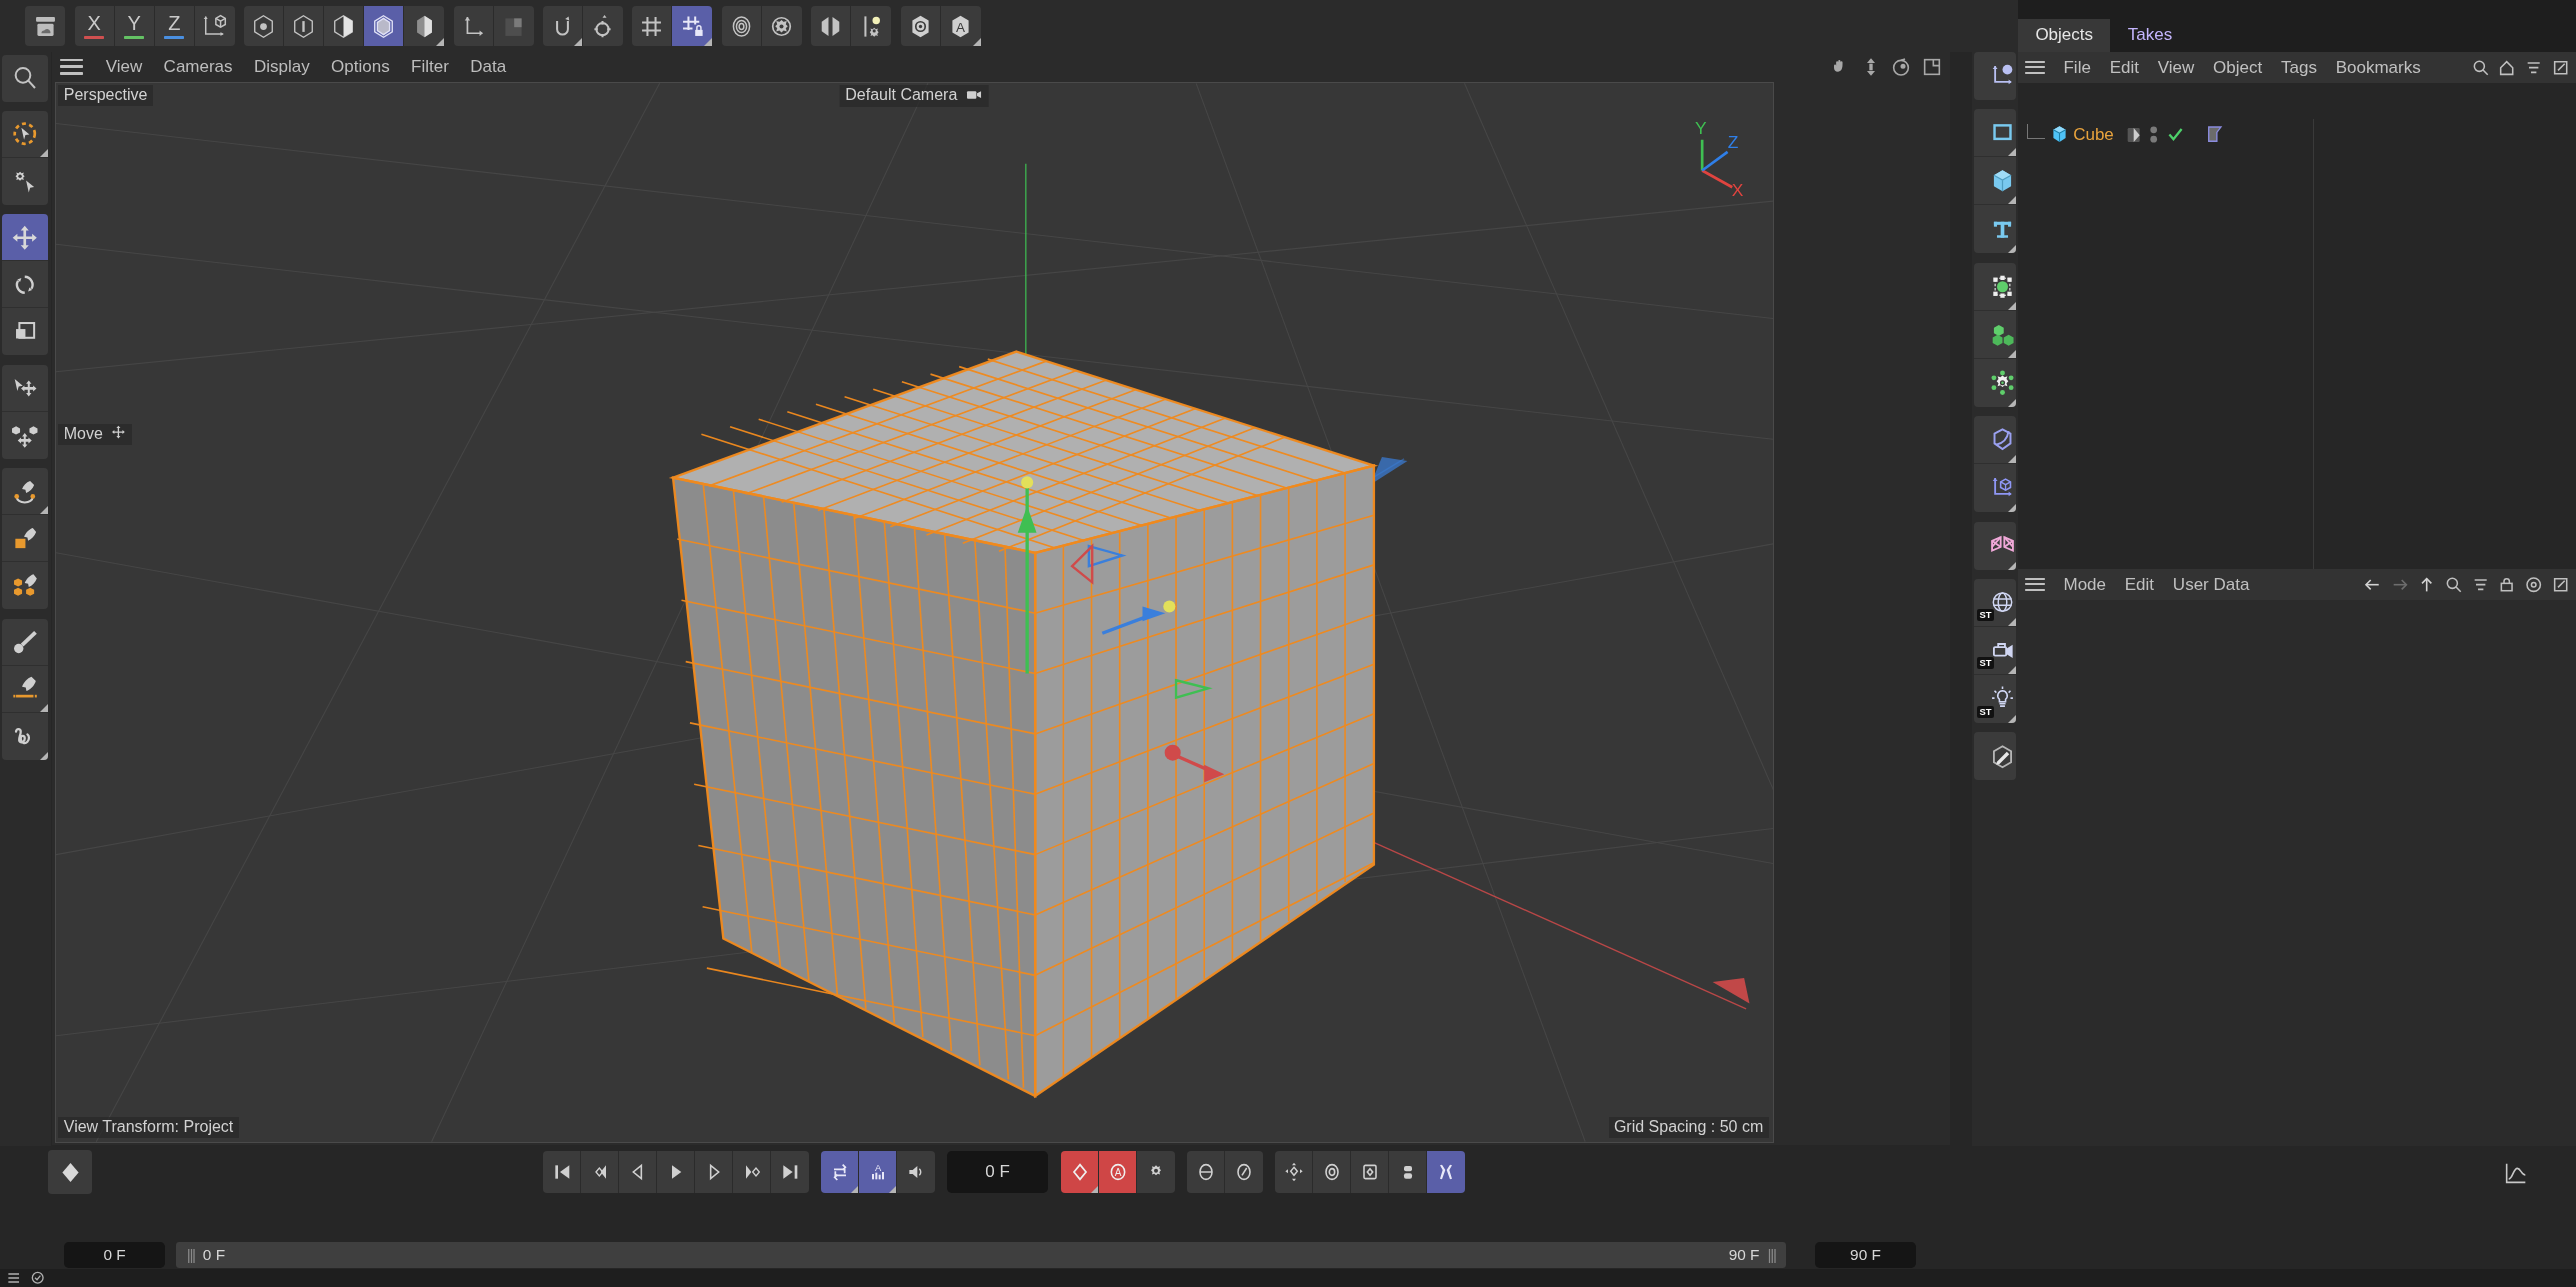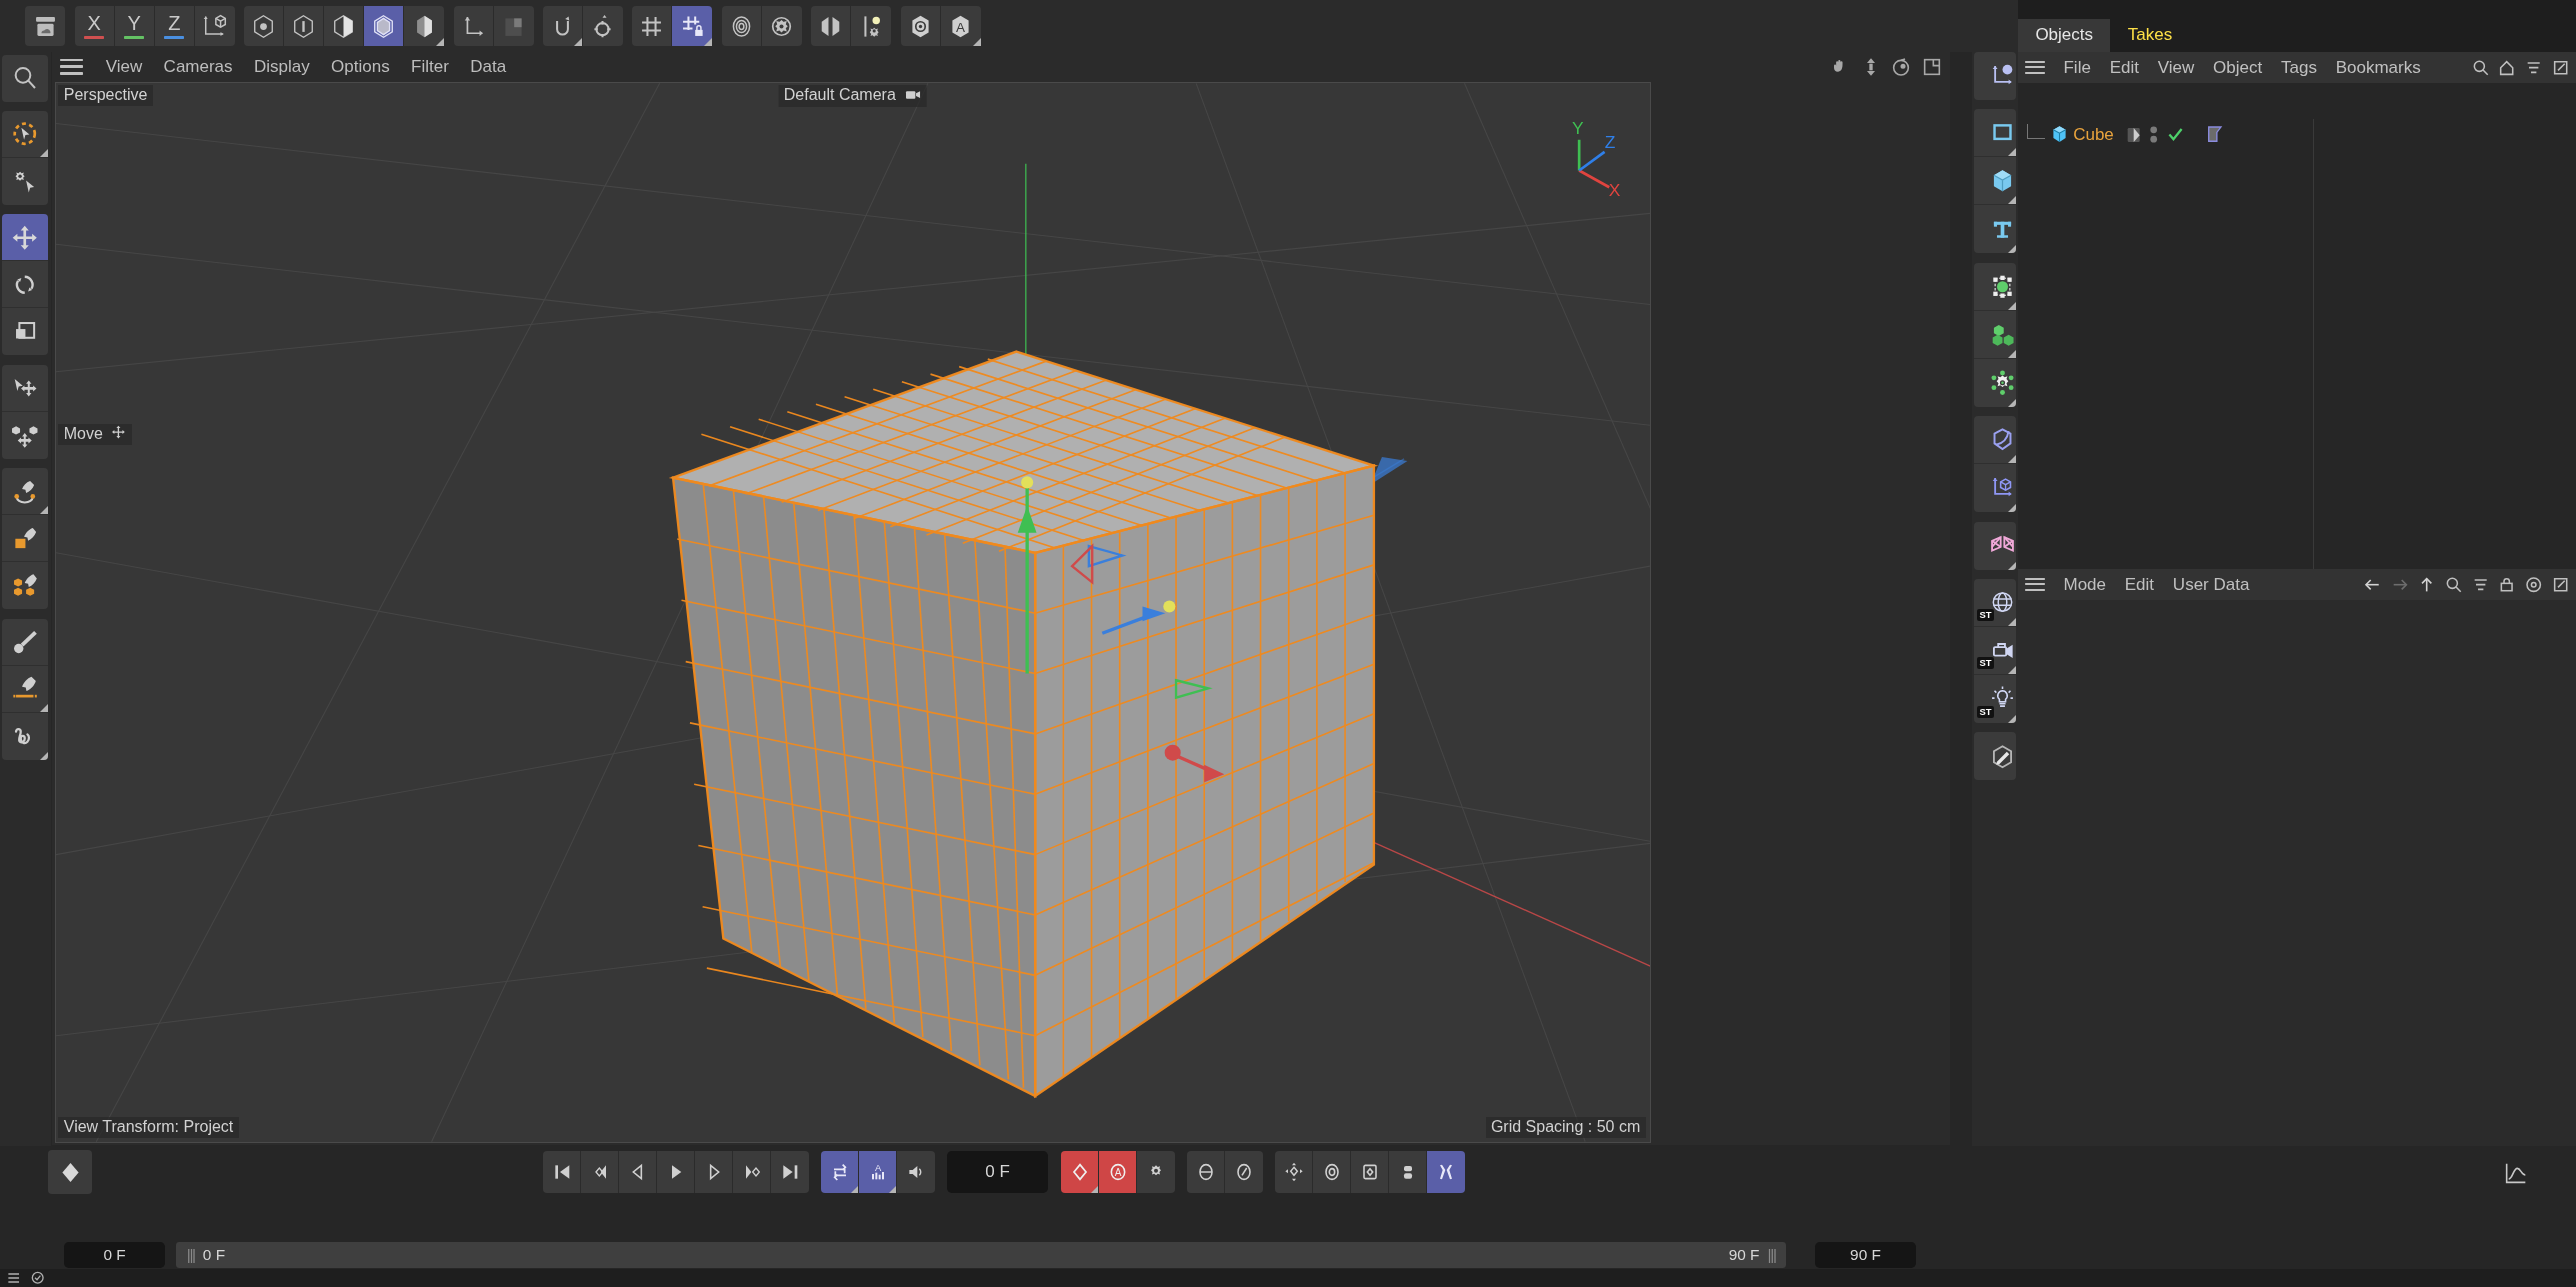--- a/index.html
+++ b/index.html
@@ -69,21 +69,21 @@
   .viewmenu {
     height: 29.5px; display: flex; align-items: center; gap: 0px;
     padding-left: 8px; background: #2b2b2b; position: relative;
   }
   .hamb { width: 23px; height: 16px; display:flex; flex-direction: column; justify-content: space-between; margin-right: 12px;}
   .hamb i { display:block; height: 2.7px; background: #c0c0c0; border-radius: 0.7px; }
   .vm-item { font-size: 17px; color: #bdbdbd; padding: 0 10.7px; }
   .vmright { position: absolute; right: 8px; top: 0; height: 29.5px; display: flex; align-items: center; gap: 10.7px; }
 
   .viewport {
-    position: absolute; left: 2.7px; top: 29.5px; width: 1596px; height: 1061px;
+    position: absolute; left: 2.7px; top: 29.5px; width: 1719px; height: 1061px;
     background: #373737; overflow: hidden; border: 1.3px solid #4a4a4a;
   }
   .vp-label {
     position: absolute; font-size: 16px; color: #d2d2d2;
     background: rgba(40,40,40,0.72); padding: 1.3px 5.4px; white-space: nowrap;
   }
   #lbl-perspective { left: 2.7px; top: 2.7px; }
   #lbl-camera { left: 50%; transform: translateX(-50%); top: 2.7px; }
   #lbl-move { left: 2.7px; top: 341px; }
   #lbl-viewtransform { left: 2.7px; bottom: 4px; }
@@ -111,21 +111,21 @@
   .stbadge {
     position: absolute; left: 2.7px; bottom: 5.4px; background: #111;
     color: #fff; font-size: 9.4px; font-weight: bold; padding: 0.7px 2.7px; border-radius: 2px;
     line-height: 1.1;
   }
 
   
   .objpanel { position: absolute; left: 2018px; top: 0px; width: 558px; height: 569px; background: #262626; }
   .attrpanel { position: absolute; left: 2018px; top: 569px; width: 558px; height: 672px; background: #262626; }
   .tabrow { height: 52px; background: #1e1e1e; display: flex; align-items: flex-end; }
-  .tab { font-size: 17px; padding: 6.7px 17.4px 6.7px 17.4px; color: #fde047; }
+  .tab { font-size: 17px; padding: 6.7px 17.4px 6.7px 17.4px; color: #c4b5fd; }
   .tab.active { background: #383838; color: #e6e6e6; }
   .menurow { height: 31px; background: #333; display: flex; align-items: center; padding-left: 6.7px; position: relative; }
   .menurow .hamb { width: 20px; height: 13.4px; margin-right: 9.4px; }
   .menurow .hamb i { height: 2px; }
   .mi { font-size: 17px; color: #c0c0c0; padding: 0 9.4px; text-align: right; }
   .mright { position: absolute; right: 6.7px; display: flex; align-items: center; gap: 9.4px; }
 
   .objlist { background: #262626; height: 517px; position: relative; }
   .objrow { display: flex; align-items: center; height: 31px; padding-left: 9.4px; position: relative; margin-top: 36px; }
   .treeline { width: 17.4px; height: 14.8px; border-left: 1.3px solid #777; border-bottom: 1.3px solid #777; margin-right: 5.4px; margin-top:-6.7px;}

